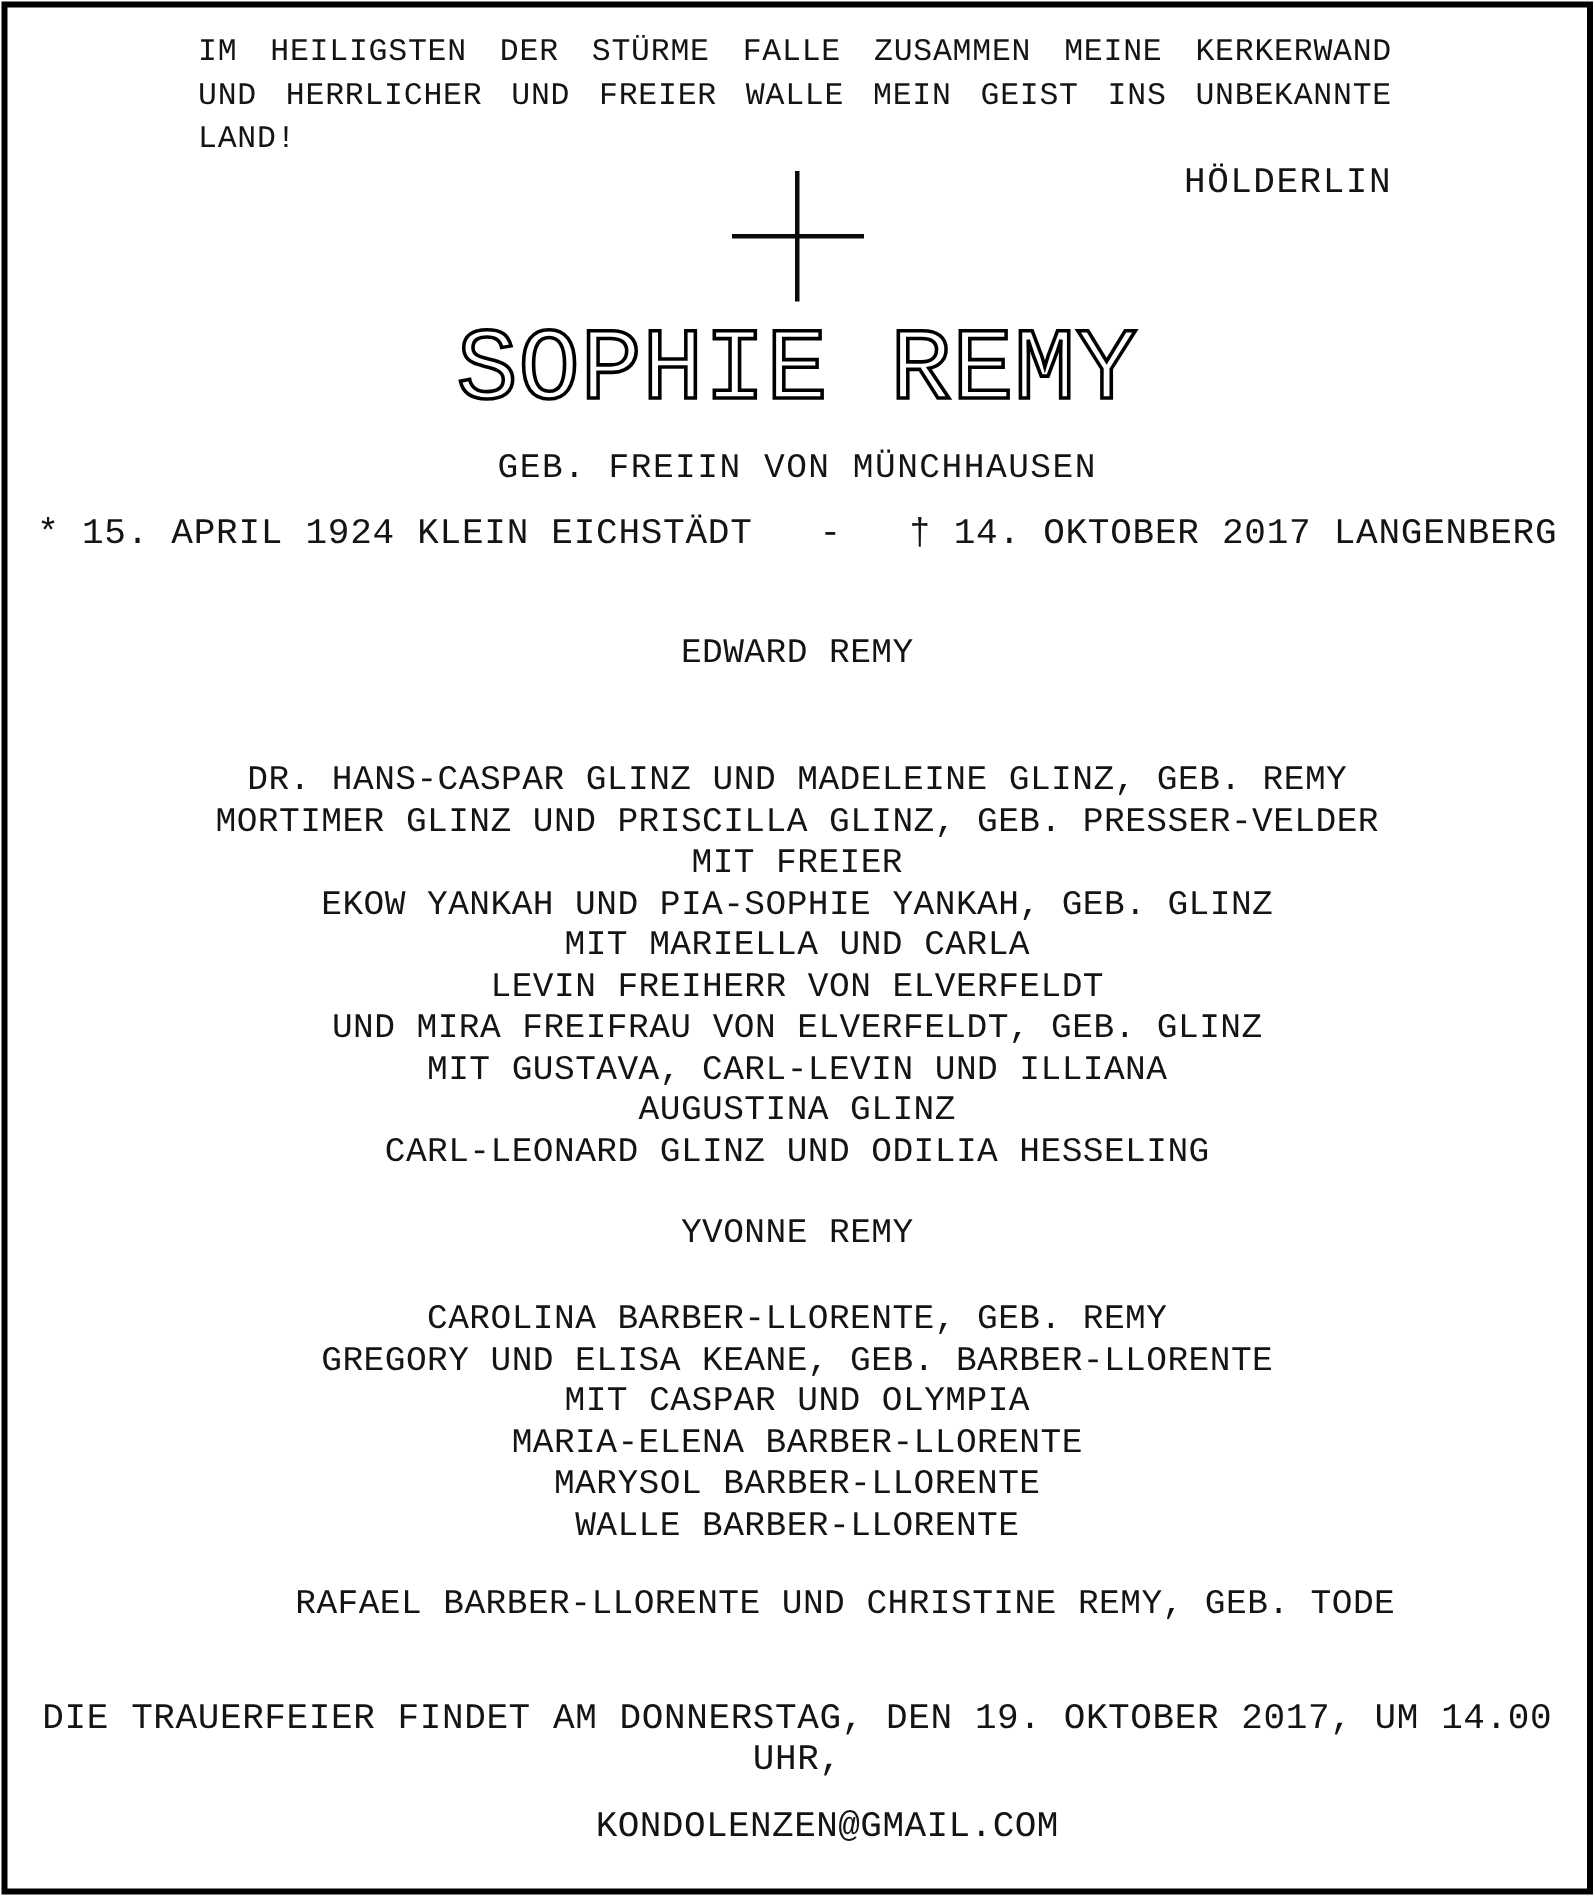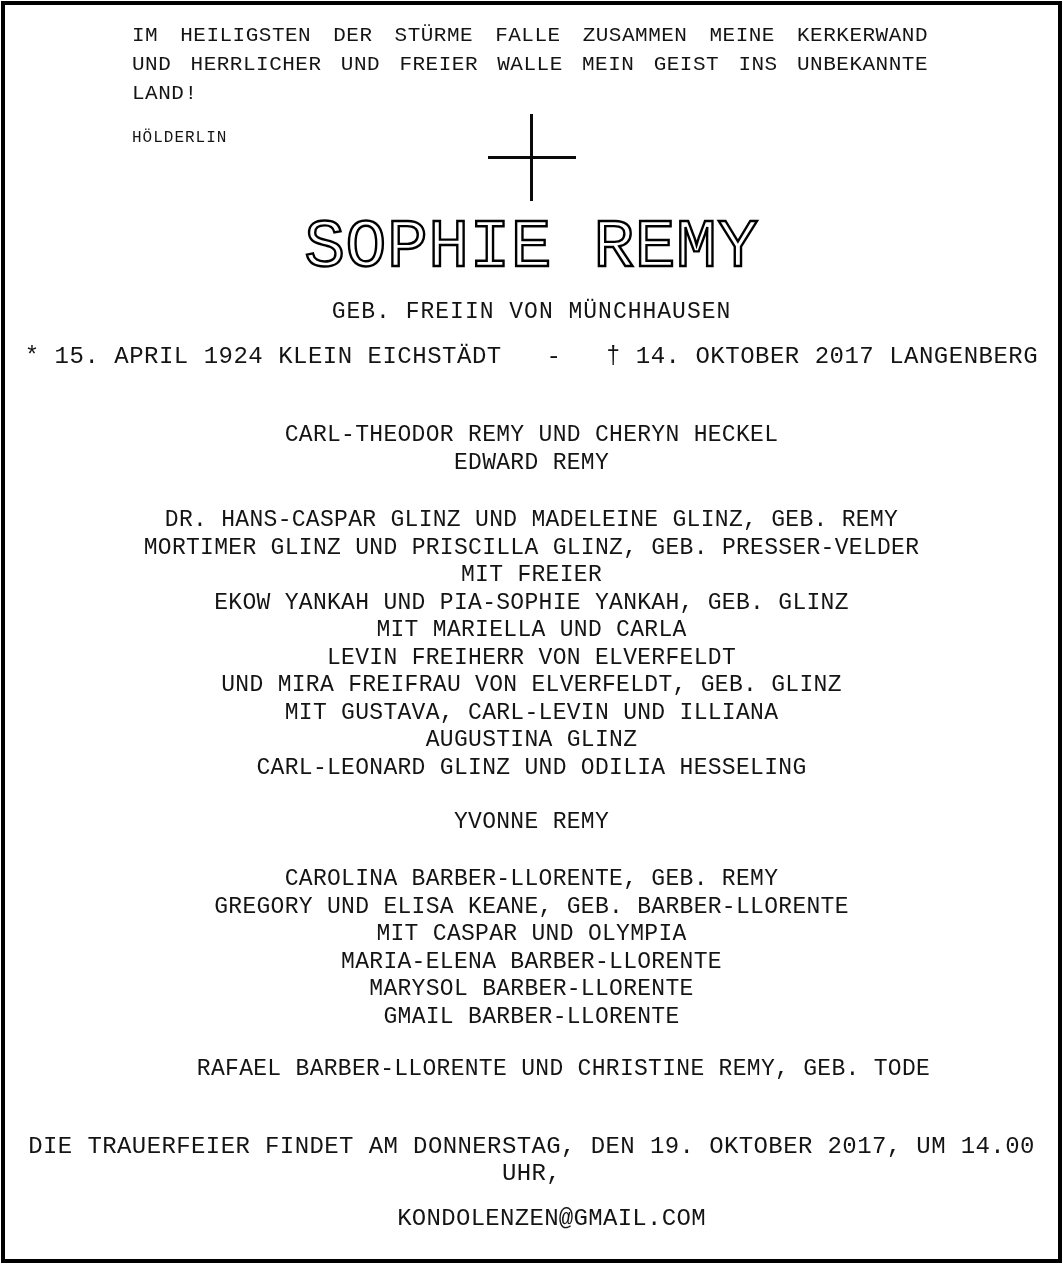--- a/index.html
+++ b/index.html
@@ -32,24 +32,24 @@
   }
   .quote-line {
     font-size: 21px;
     line-height: 29px;
     letter-spacing: 0.5px;
     text-align: justify;
     text-align-last: justify;
     white-space: normal;
   }
   .quote-attribution {
-    font-size: 16px;
+    font-size: 24px;
     line-height: 29px;
     letter-spacing: 1px;
-    margin-top: 16px;
+    text-align: right;
   }
 
   
   .cross {
     position: absolute;
     top: 0;
     left: 0;
     width: 1063px;
     height: 0;
   }
@@ -164,21 +164,20 @@
   <div class="cross">
     <div class="v"></div>
     <div class="h"></div>
   </div>
 
   <div class="title">SOPHIE REMY</div>
   <div class="subtitle">GEB. FREIIN VON MÜNCHHAUSEN</div>
   <div class="dates">* 15. APRIL 1924 KLEIN EICHSTÄDT   -   † 14. OKTOBER 2017 LANGENBERG</div>
 
   <div class="name-group group-1">
-      <div>CARL-THEODOR REMY UND CHERYN HECKEL</div>
       <div>EDWARD REMY</div>
     </div>
   <div class="name-group group-2">
       <div>DR. HANS-CASPAR GLINZ UND MADELEINE GLINZ, GEB. REMY</div>
       <div>MORTIMER GLINZ UND PRISCILLA GLINZ, GEB. PRESSER-VELDER</div>
       <div>MIT FREIER</div>
       <div>EKOW YANKAH UND PIA-SOPHIE YANKAH, GEB. GLINZ</div>
       <div>MIT MARIELLA UND CARLA</div>
       <div>LEVIN FREIHERR VON ELVERFELDT</div>
       <div>UND MIRA FREIFRAU VON ELVERFELDT, GEB. GLINZ</div>
@@ -188,21 +187,21 @@
     </div>
   <div class="name-group group-3">
       <div>YVONNE REMY</div>
     </div>
   <div class="name-group group-4">
       <div>CAROLINA BARBER-LLORENTE, GEB. REMY</div>
       <div>GREGORY UND ELISA KEANE, GEB. BARBER-LLORENTE</div>
       <div>MIT CASPAR UND OLYMPIA</div>
       <div>MARIA-ELENA BARBER-LLORENTE</div>
       <div>MARYSOL BARBER-LLORENTE</div>
-      <div>GMAIL BARBER-LLORENTE</div>
+      <div>WALLE BARBER-LLORENTE</div>
     </div>
   <div class="name-group group-5">
       <div>RAFAEL BARBER-LLORENTE UND CHRISTINE REMY, GEB. TODE</div>
     </div>
 
   <div class="service-block">
       <div>DIE TRAUERFEIER FINDET AM DONNERSTAG, DEN 19. OKTOBER 2017, UM 14.00 UHR,</div>
     </div>
 
   <div class="email-line">KONDOLENZEN@GMAIL.COM</div>

